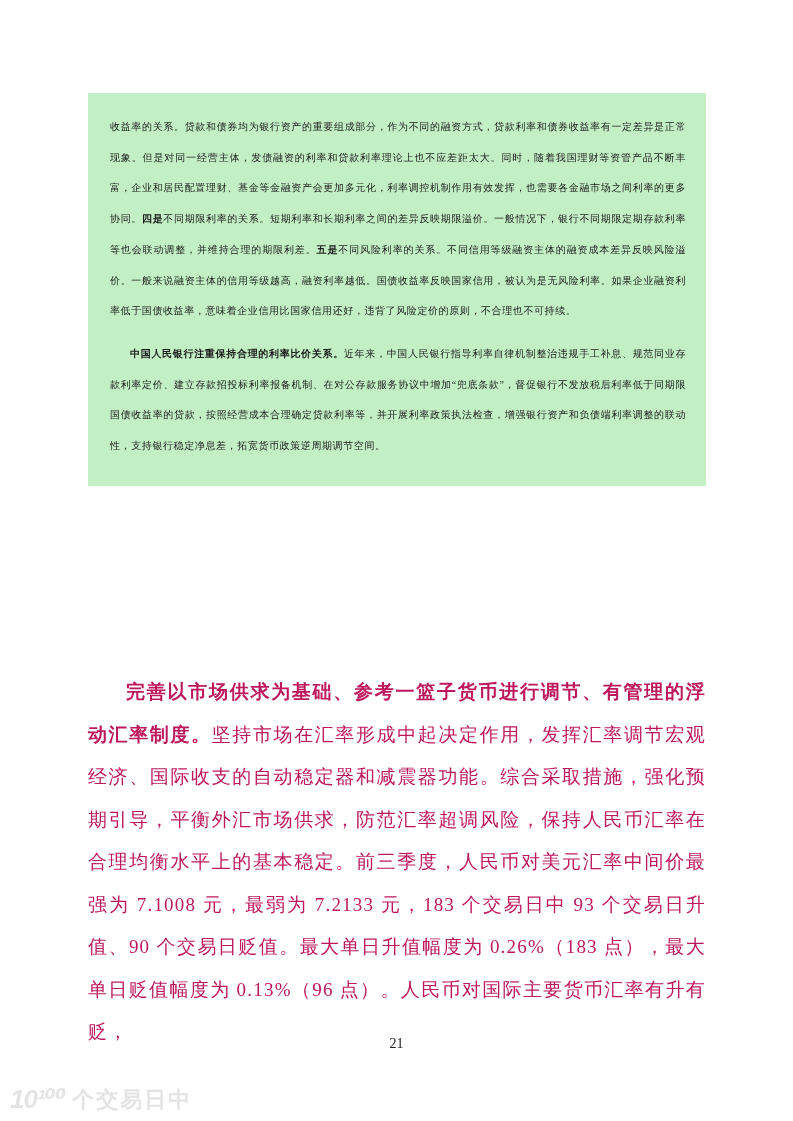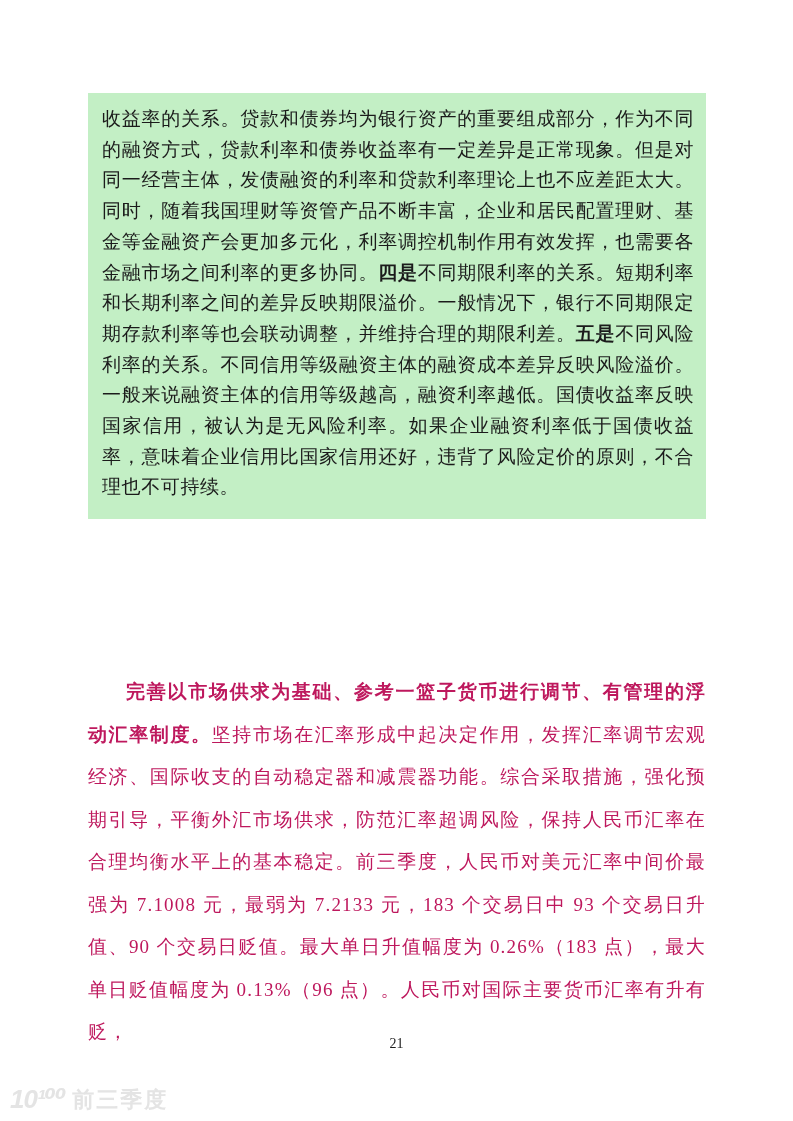--- a/index.html
+++ b/index.html
@@ -12,22 +12,22 @@
     color:#1b1b1b;
   }
   
   .highlight{
     position:absolute;left:88px;top:93px;width:618px;
     box-sizing:border-box;
     padding:7px 8px 12px 10px;
     background:#c3efc5;
   }
   .hl-p{
-    margin:4px;
-    font-size:19px;
+    margin:12px;
+    font-size:10px;
     line-height:30.7px;
     letter-spacing:0.6px;
     text-align:justify;
   }
   .hl-p.indent{text-indent:2em;}
   
   .b{
     font-weight:bold;
     font-family:"Liberation Sans","DejaVu Sans",sans-serif;
   }
@@ -74,25 +74,26 @@
     letter-spacing:2px;
   }
 </style>
 </head>
 <body>
 
 <div class="page">
 
   <section class="highlight" style="background: rgb(195, 239, 197);">
     <p class="hl-p"><span>收益率的关系。贷款和债券均为银行资产的重要组成部分，作为不同的融资方式，贷款利率和债券收益率有一定差异是正常现象。但是对同一经营主体，发债融资的利率和贷款利率理论上也不应差距太大。同时，随着我国理财等资管产品不断丰富，企业和居民配置理财、基金等金融资产会更加多元化，利率调控机制作用有效发挥，也需要各金融市场之间利率的更多协同。</span><span class="b">四是</span><span>不同期限利率的关系。短期利率和长期利率之间的差异反映期限溢价。一般情况下，银行不同期限定期存款利率等也会联动调整，并维持合理的期限利差。</span><span class="b">五是</span><span>不同风险利率的关系。不同信用等级融资主体的融资成本差异反映风险溢价。一般来说融资主体的信用等级越高，融资利率越低。国债收益率反映国家信用，被认为是无风险利率。如果企业融资利率低于国债收益率，意味着企业信用比国家信用还好，违背了风险定价的原则，不合理也不可持续。</span></p>
+    <p class="hl-p indent"><span class="b">中国人民银行注重保持合理的利率比价关系。</span><span>近年来，中国人民银行指导利率自律机制整治违规手工补息、规范同业存款利率定价、建立存款招投标利率报备机制、在对公存款服务协议中增加“兜底条款”，督促银行不发放税后利率低于同期限国债收益率的贷款，按照经营成本合理确定贷款利率等，并开展利率政策执法检查，增强银行资产和负债端利率调整的联动性，支持银行稳定净息差，拓宽货币政策逆周期调节空间。</span></p>
   </section>
 
 
   <p class="body-p"><span class="b">完善以市场供求为基础、参考一篮子货币进行调节、有管理的浮动汇率制度。</span><span>坚持市场在汇率形成中起决定作用，发挥汇率调节宏观经济、国际收支的自动稳定器和减震器功能。综合采取措施，强化预期引导，平衡外汇市场供求，防范汇率超调风险，保持人民币汇率在合理均衡水平上的基本稳定。前三季度，人民币对美元汇率中间价最强为 7.1008 元，最弱为 7.2133 元，183 个交易日中 93 个交易日升值、90 个交易日贬值。最大单日升值幅度为 0.26%（183 点），最大单日贬值幅度为 0.13%（96 点）。人民币对国际主要货币汇率有升有贬，</span></p>
 
   <div class="page-number">21</div>
 
   <div class="watermark">
     <span class="wm-logo">10¹⁰⁰</span>
-    <span class="wm-text">前三季度</span>
+    <span class="wm-text">个交易日中</span>
   </div>
 
 </div>
 
 </body></html>

